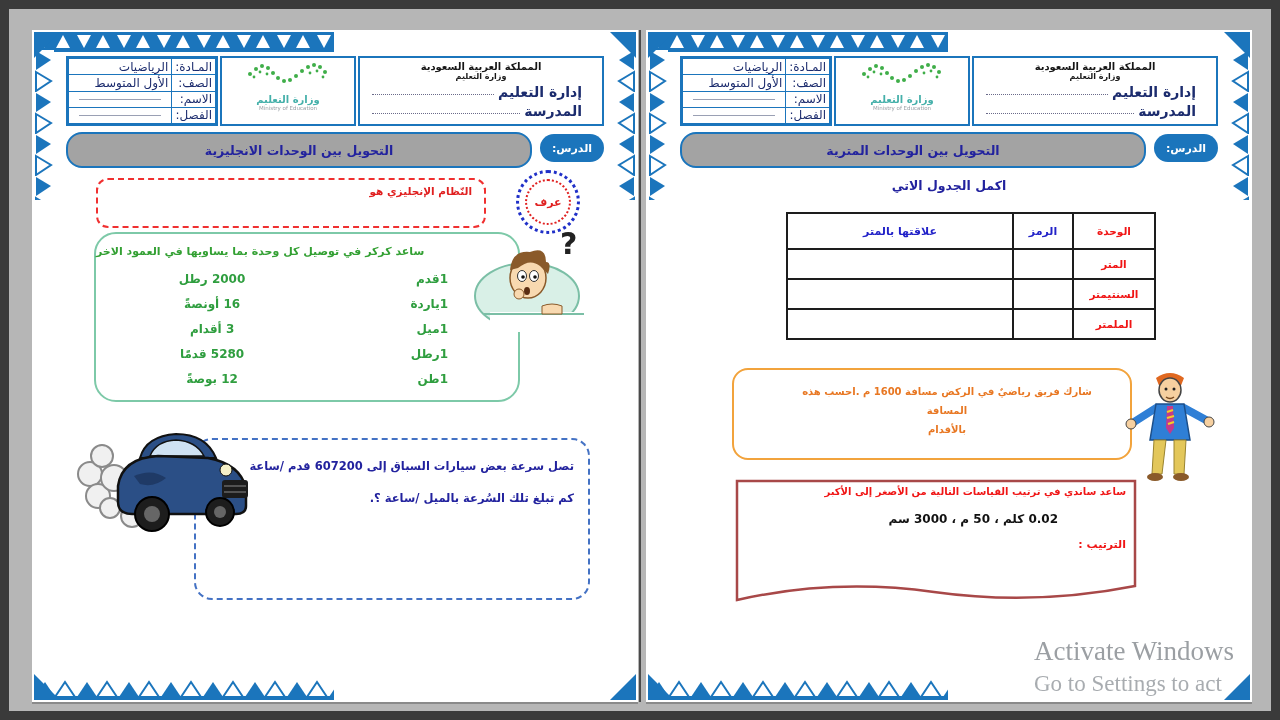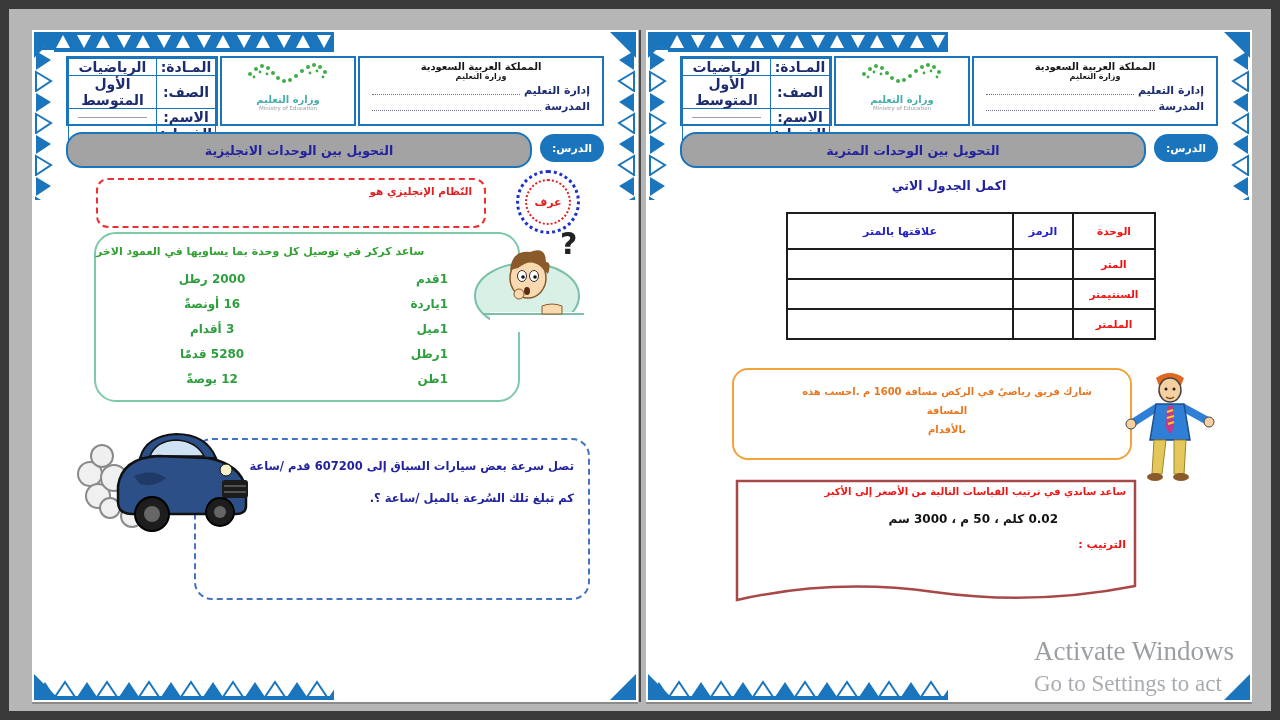--- a/index.html
+++ b/index.html
@@ -20,27 +20,27 @@
 
   
   .hdr{position:absolute;left:34px;top:26px;width:538px;height:70px;display:flex;flex-direction:row-reverse;gap:2px;}
   .hdr .box{border:2px solid #1b75bc;background:#fff;position:relative;}
   .hdr .box.emblem{width:242px;}
   .hdr .box.logo{width:132px;}
   .hdr .box.fields{flex:1;}
   .emblem-callig{text-align:center;margin-top:4px;line-height:1.05;color:#161616;font-weight:bold;filter:blur(.3px);}
   .emblem-callig .l1{font-size:10px;letter-spacing:-1px;}
   .emblem-callig .l2{font-size:8px;letter-spacing:-1px;}
-  .admin-line{direction:rtl;display:flex;align-items:flex-end;font-size:11px;font-weight:bold;color:#1c2c6e;margin:3px 12px 0 8px;}
+  .admin-line{direction:rtl;display:flex;align-items:center;font-size:14px;font-weight:bold;color:#1c2c6e;margin:3px 20px 0 8px;}
   .admin-line .dots{flex:1;border-bottom:1px dotted #6a6a8a;margin:0 4px 2px 4px;height:8px;}
   .logo-dots{display:block;margin:2px auto 0 auto;}
   .logo-ar{text-align:center;font-size:10px;font-weight:bold;color:#45b0aa;}
   .logo-en{text-align:center;font-size:5.5px;color:#9aa0a6;}
   .ftable{width:100%;height:100%;border-collapse:collapse;direction:rtl;}
-  .ftable td{border:1.5px solid #1b75bc;font-size:14px;font-weight:bold;color:#1c2c6e;padding:0 3px;text-align:center;}
+  .ftable td{border:1.5px solid #1b75bc;font-size:12px;font-weight:normal;color:#1c2c6e;padding:0 3px;}
   .ftable td.lbl{width:34px;}
   .blank-line{border-bottom:1px solid #9aa0b4;height:1px;width:85%;margin:0 auto;}
 
   
   .lesson-row{position:absolute;left:34px;top:102px;width:538px;height:34px;}
   .lesson-pill{position:absolute;right:0;top:2px;width:64px;height:28px;background:#1b75bc;border-radius:14px;color:#fff;font-size:11px;font-weight:bold;display:flex;align-items:center;justify-content:center;direction:rtl;}
   .lesson-title{position:absolute;left:0;top:0;width:462px;height:32px;border:2.5px solid #1b75bc;border-radius:16px;background:#a3a3a3;display:flex;align-items:center;justify-content:center;font-size:12.5px;font-weight:bold;color:#22229e;direction:rtl;}
 
   
   .define-badge{position:absolute;right:58px;top:140px;width:58px;height:58px;border:3px dotted #2030c8;border-radius:50%;display:flex;align-items:center;justify-content:center;}

